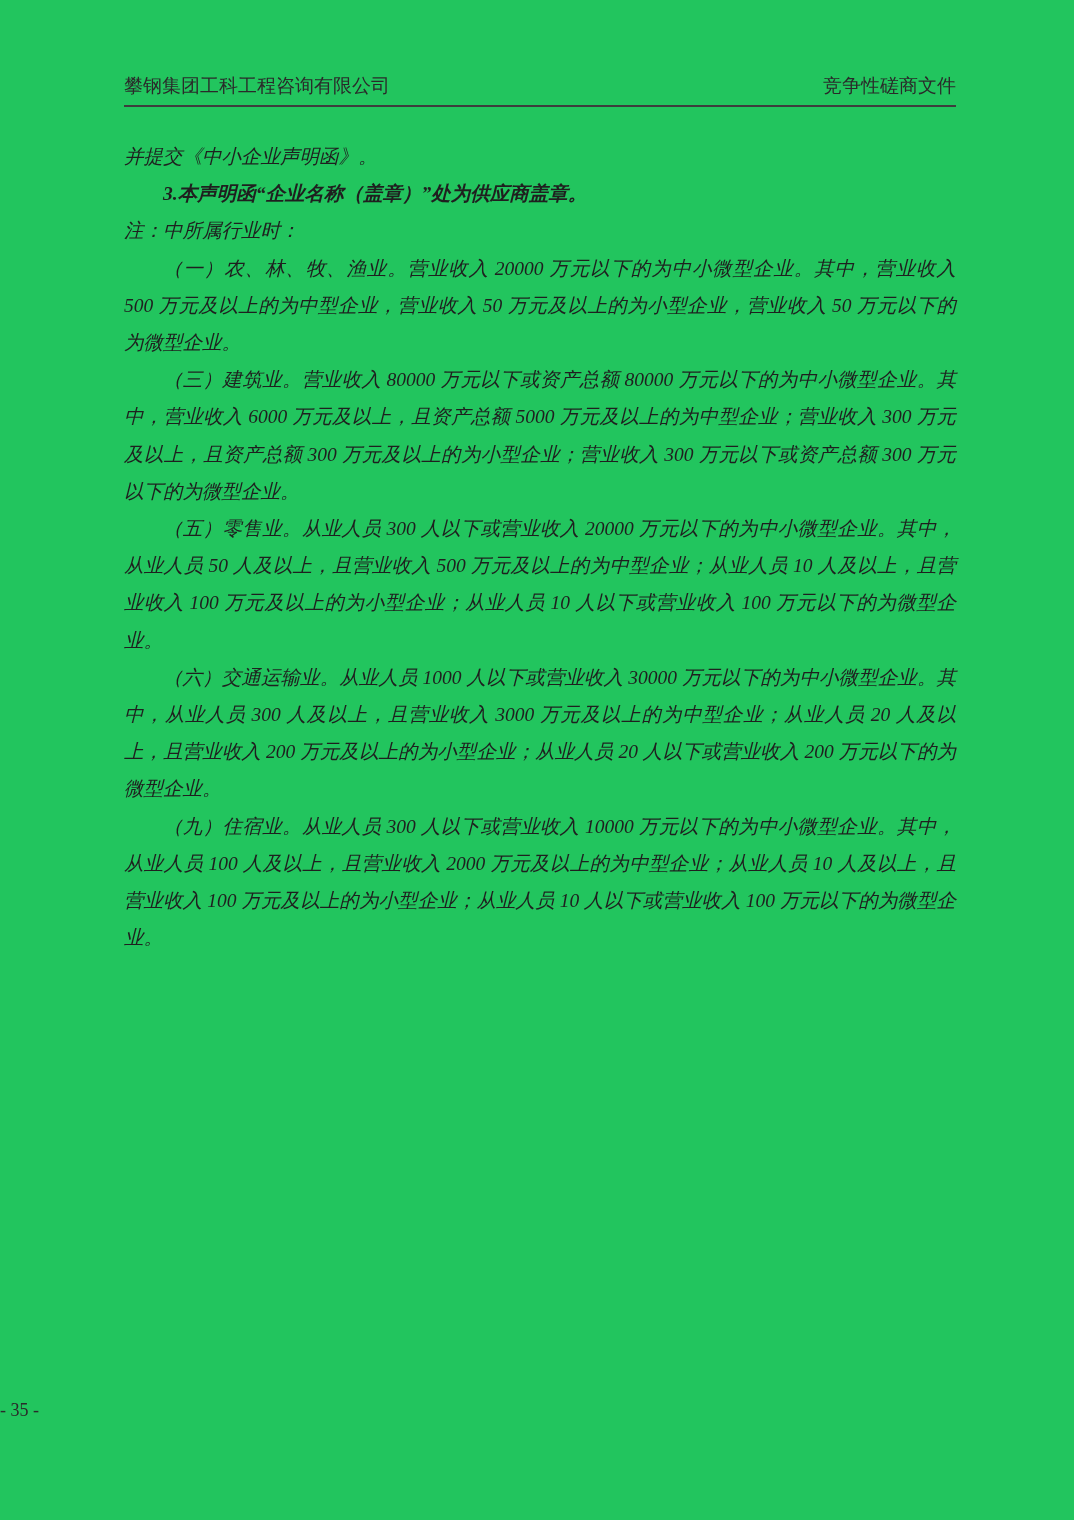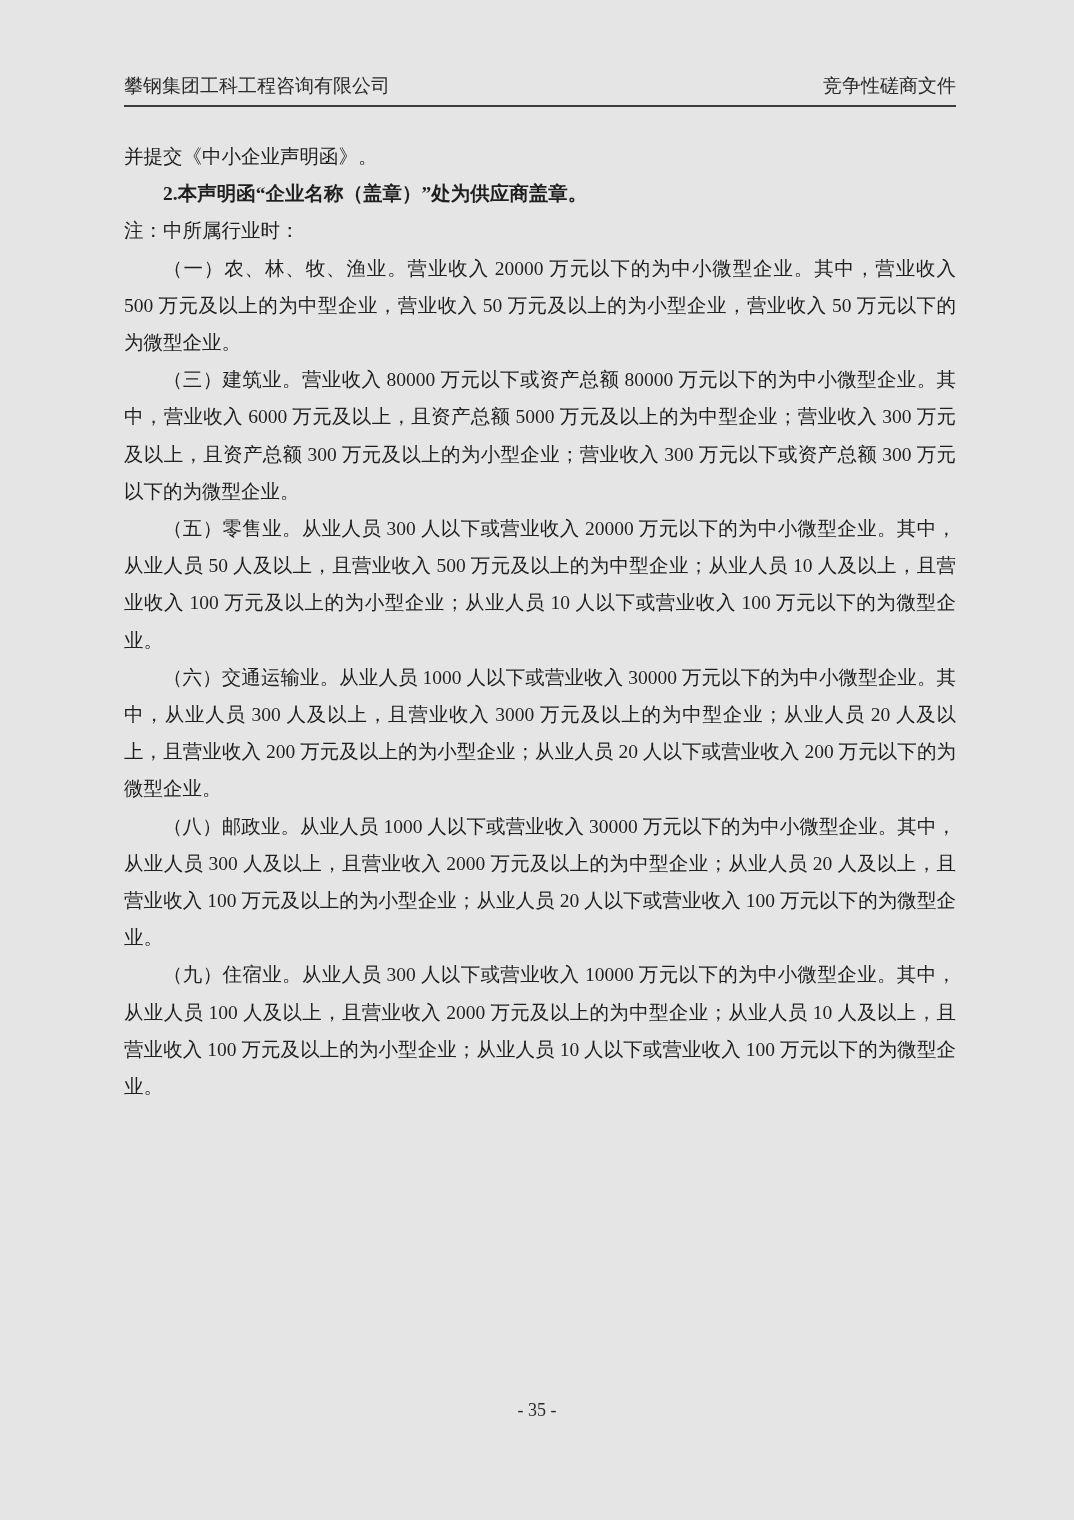--- a/index.html
+++ b/index.html
@@ -4,21 +4,21 @@
 <style>
   html, body {
     margin: 0;
     padding: 0;
     background: #ffffff;
   }
   .page {
     position: relative;
     width: 1074px;
     height: 1520px;
-    background: #e5e5e5;
+    background: #22c55e;
     box-sizing: border-box;
     padding: 0 118px 0 124px;
     font-family: "Liberation Serif", "DejaVu Serif", serif;
     color: #1f1f1f;
     overflow: hidden;
   }
   .header {
     display: flex;
     justify-content: space-between;
     align-items: flex-end;
@@ -31,53 +31,53 @@
   }
   .body-text {
     margin-top: 31px;
     font-size: 19.5px;
     line-height: 37.2px;
     text-align: justify;
   }
   .body-text p {
     margin: 0;
     padding: 0;
+    font-style: italic;
   }
   .indent { text-indent: 2em; }
   .noindent { text-indent: 0; }
   .bold { font-weight: 700; }
   .footer {
     position: absolute;
     left: 0;
     right: 0;
     top: 1400px;
-    text-align: center;
+    text-align: left;
     font-size: 18px;
     color: #2a2a2a;
   }
 </style>
 </head>
 <body>
 
 <div class="page">
 
   <div class="header">
     <span>攀钢集团工科工程咨询有限公司</span>
     <span>竞争性磋商文件</span>
   </div>
 
   <div class="body-text">
     <p class="noindent">并提交《中小企业声明函》。</p>
-    <p class="indent bold">2.本声明函“企业名称（盖章）”处为供应商盖章。</p>
+    <p class="indent bold">3.本声明函“企业名称（盖章）”处为供应商盖章。</p>
     <p class="noindent">注：中所属行业时：</p>
     <p class="indent">（一）农、林、牧、渔业。营业收入 20000 万元以下的为中小微型企业。其中，营业收入 500 万元及以上的为中型企业，营业收入 50 万元及以上的为小型企业，营业收入 50 万元以下的为微型企业。</p>
     <p class="indent">（三）建筑业。营业收入 80000 万元以下或资产总额 80000 万元以下的为中小微型企业。其中，营业收入 6000 万元及以上，且资产总额 5000 万元及以上的为中型企业；营业收入 300 万元及以上，且资产总额 300 万元及以上的为小型企业；营业收入 300 万元以下或资产总额 300 万元以下的为微型企业。</p>
     <p class="indent">（五）零售业。从业人员 300 人以下或营业收入 20000 万元以下的为中小微型企业。其中，从业人员 50 人及以上，且营业收入 500 万元及以上的为中型企业；从业人员 10 人及以上，且营业收入 100 万元及以上的为小型企业；从业人员 10 人以下或营业收入 100 万元以下的为微型企业。</p>
     <p class="indent">（六）交通运输业。从业人员 1000 人以下或营业收入 30000 万元以下的为中小微型企业。其中，从业人员 300 人及以上，且营业收入 3000 万元及以上的为中型企业；从业人员 20 人及以上，且营业收入 200 万元及以上的为小型企业；从业人员 20 人以下或营业收入 200 万元以下的为微型企业。</p>
-    <p class="indent">（八）邮政业。从业人员 1000 人以下或营业收入 30000 万元以下的为中小微型企业。其中，从业人员 300 人及以上，且营业收入 2000 万元及以上的为中型企业；从业人员 20 人及以上，且营业收入 100 万元及以上的为小型企业；从业人员 20 人以下或营业收入 100 万元以下的为微型企业。</p>
     <p class="indent">（九）住宿业。从业人员 300 人以下或营业收入 10000 万元以下的为中小微型企业。其中，从业人员 100 人及以上，且营业收入 2000 万元及以上的为中型企业；从业人员 10 人及以上，且营业收入 100 万元及以上的为小型企业；从业人员 10 人以下或营业收入 100 万元以下的为微型企业。</p>
 
   </div>
 
   <div class="footer">
     <span>- 35 -</span>
   </div>
 
 </div>
 

